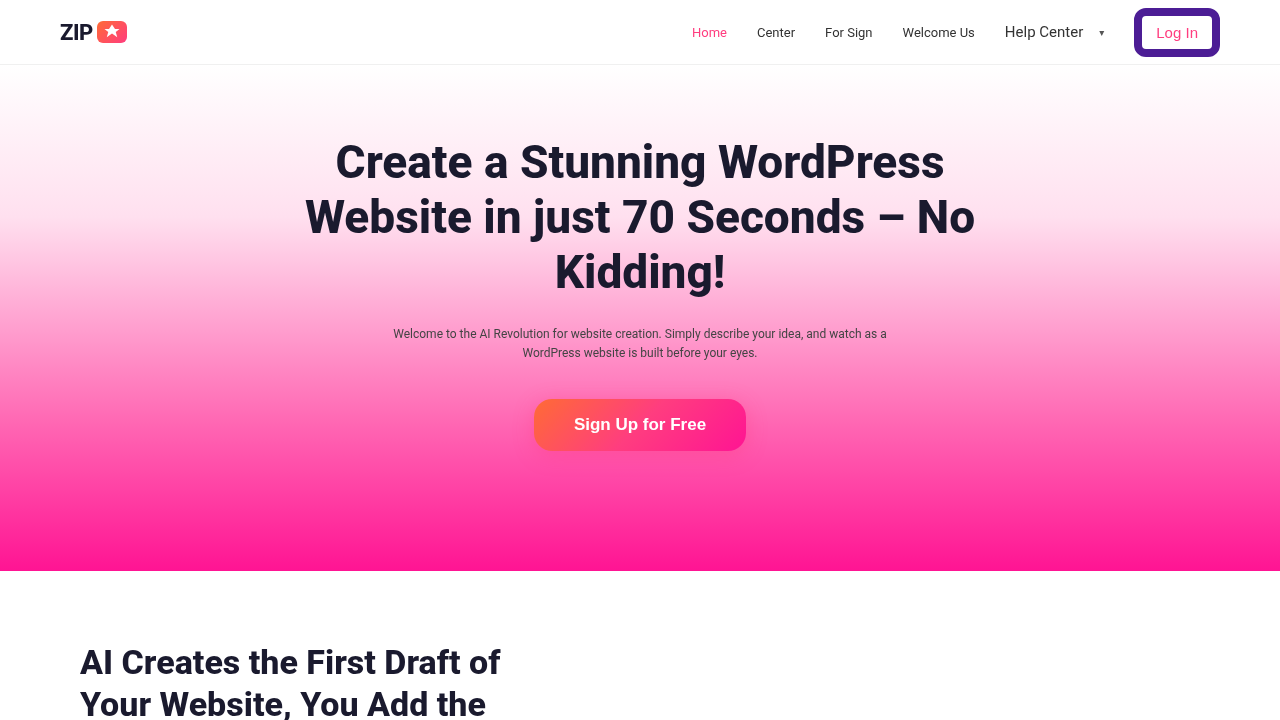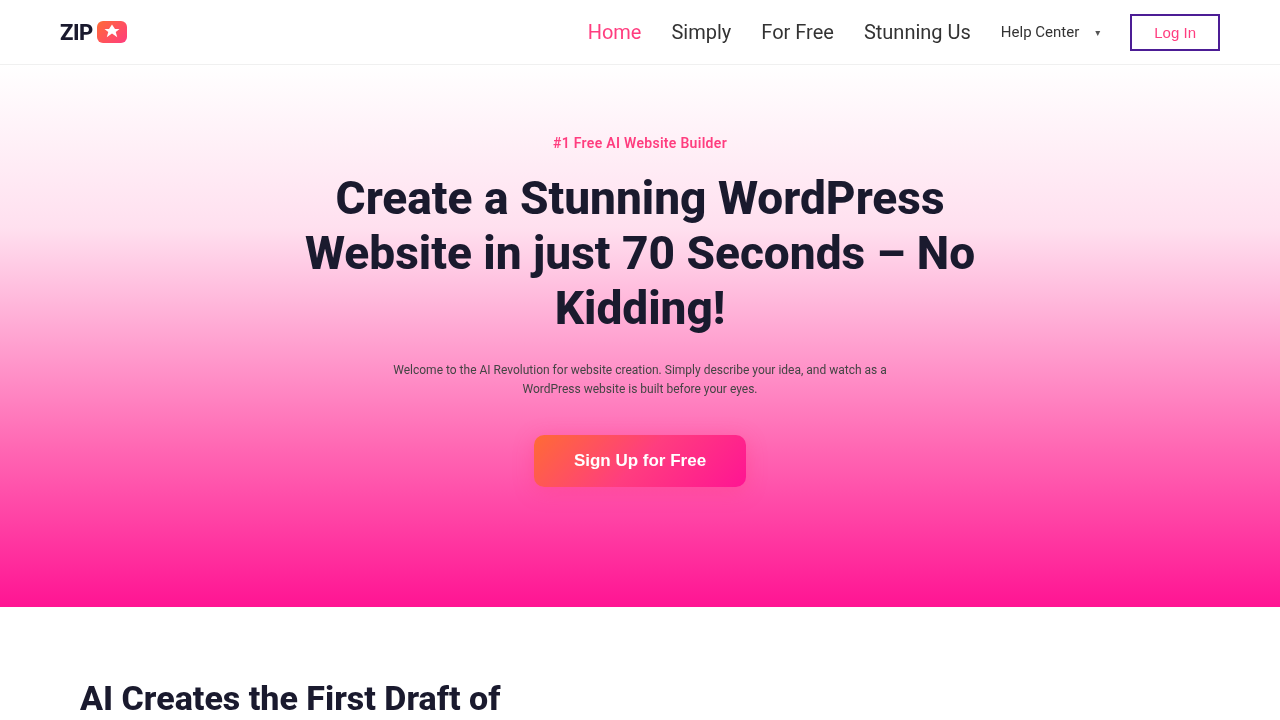--- a/index.html
+++ b/index.html
@@ -35,41 +35,41 @@
       align-items: center;
       justify-content: center;
     }
     .logo-badge svg { width: 18px; height: 18px; fill: white; }
     .nav-links {
       display: flex;
       align-items: center;
       gap: 30px;
     }
     .nav-link {
-      font-size: 20px;
+      font-size: 13px;
       color: #333;
       text-decoration: none;
       cursor: pointer;
     }
     .nav-link.active { color: #ff3d7f; }
     .nav-help {
       display: flex;
       align-items: center;
       gap: 16px;
       font-size: 15px;
       color: #333;
       cursor: pointer;
     }
     .chevron-icon { font-size: 10px; color: #555; }
     .btn-login {
-      border: 2px solid #4c1d95;
+      border: 8px solid #4c1d95;
       color: #ff3d7f;
       background: transparent;
-      padding: 8px 22px;
-      border-radius: 0;
+      padding: 8px 14px;
+      border-radius: 12px;
       font-size: 15px;
       font-weight: 500;
       cursor: pointer;
     }
 
     
     .hero {
       background: linear-gradient(180deg, #fff 0%, #ffe0ef 30%, #ff69b4 70%, #ff1493 100%);
       text-align: center;
       padding: 70px 20px 120px;
@@ -95,21 +95,21 @@
       color: #444;
       max-width: 540px;
       margin: 0 auto 36px;
       line-height: 1.6;
     }
     .btn-cta {
       background: linear-gradient(135deg, #ff6b35, #ff3d7f, #ff1493);
       color: #fff;
       border: none;
       padding: 16px 40px;
-      border-radius: 10px;
+      border-radius: 18px;
       font-size: 17px;
       font-weight: 600;
       cursor: pointer;
       box-shadow: 0 4px 20px rgba(255, 61, 127, 0.4);
     }
 
     
     .section2 {
       padding: 70px 80px 50px;
       background: #fff;
@@ -131,33 +131,32 @@
     <span class="logo-zip">ZIP</span>
     <span class="logo-badge">
       <svg viewBox="0 0 24 24" xmlns="http://www.w3.org/2000/svg">
         <path d="M12 2L8 8H2l5 4-2 7 7-5 7 5-2-7 5-4h-6z"></path>
       </svg>
     </span>
   </div>
 
   <div class="nav-links">
     <a class="nav-link active">Home</a>
-    <a class="nav-link">Simply</a>
-    <a class="nav-link">For Free</a>
-    <a class="nav-link">Stunning Us</a>
+    <a class="nav-link">Center</a>
+    <a class="nav-link">For Sign</a>
+    <a class="nav-link">Welcome Us</a>
     <div class="nav-help">
       <span>Help Center</span>
       <span class="chevron-icon">▾</span>
     </div>
     <button class="btn-login">Log In</button>
   </div>
 </nav>
 
 <section class="hero">
-  <p class="hero-tag">#1 Free AI Website Builder</p>
   <h1 class="hero-title">Create a Stunning WordPress Website in just 70 Seconds – No Kidding!</h1>
   <p class="hero-subtitle">Welcome to the AI Revolution for website creation. Simply describe your idea, and watch as a WordPress website is built before your eyes.</p>
   <button class="btn-cta">Sign Up for Free</button>
 </section>
 
 <section class="section2">
   <h2 class="section2-title">AI Creates the First Draft of Your Website, You Add the Magic</h2>
 
 </section>
 

